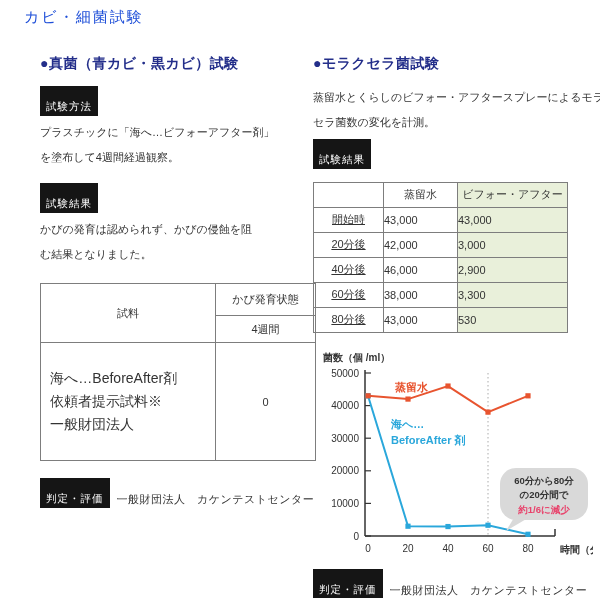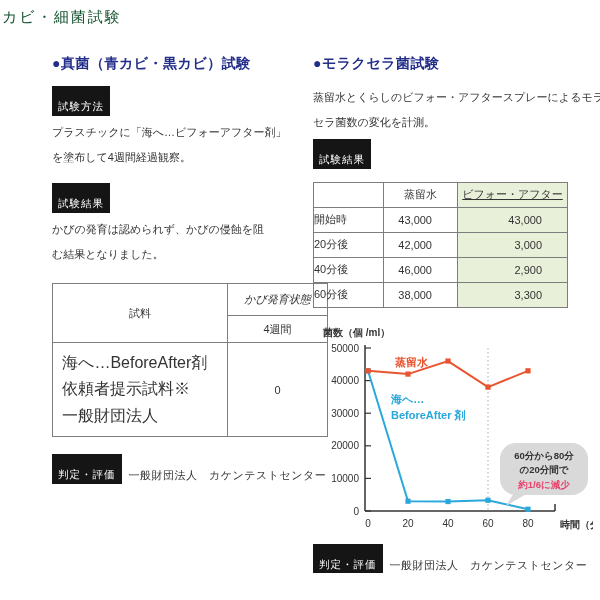--- a/index.html
+++ b/index.html
@@ -2,59 +2,59 @@
 <html><head>
 <meta charset="utf-8">
 <style>
   * { margin:0; padding:0; box-sizing:border-box; }
   html,body { background:#fff; }
   body {
     width:600px; height:600px; position:relative; overflow:hidden;
     font-family:"Liberation Sans", sans-serif; color:#333;
   }
   .page-title {
-    position:absolute; left:2px; top:8px;
-    font-size:15px; color:#14532d; letter-spacing:2px; font-weight:normal;
+    position:absolute; left:24px; top:8px;
+    font-size:15px; color:#1d4ed8; letter-spacing:2px; font-weight:normal;
   }
   .col { position:absolute; top:55px; }
-  .col-left  { left:40px;  width:252px;margin-left:12px; }
+  .col-left  { left:40px;  width:252px; }
   .col-right { left:313px; width:256px; }
   .section-heading {
     font-size:14px; color:#232e8a; font-weight:bold; letter-spacing:0.5px;
   }
   .badge {
     display:inline-block; background:#151515; color:#fff;
     font-size:10.5px; line-height:1; padding:15px 6px 4px;
     letter-spacing:1px; margin-right:7px; vertical-align:1px;
   }
   .para { margin-top:13px; font-size:11px; line-height:25px; }
   .textline { white-space:nowrap; }
   .desc { margin-top:12px; font-size:11px; line-height:25px; }
   .badge-row { margin-top:4px; }
 
   
   table { border-collapse:collapse; table-layout:fixed; }
   td, th { border:1px solid #7d7d7d; font-size:11px; font-weight:normal; color:#333; }
   .mold-table { margin-top:16px; width:247px; }
   .mold-table .c { text-align:center; }
-  .mold-table .h1 { height:32px;font-style:italic; }
+  .mold-table .h1 { height:32px; }
   .mold-table .h2 { height:27px; }
   .mold-table .col-sample { width:175px; }
   .mold-table .col-state  { width:100px; }
-  .sample-cell { padding:7px 9px; line-height:1.65; font-size:16px; height:62px; }
+  .sample-cell { padding:24px 9px; line-height:1.65; font-size:14px; height:62px; }
 
   
   .mx-table { margin-top:13px; width:254px; }
   .mx-table th, .mx-table td { height:25px; }
   .mx-table th { text-align:center; }
   .mx-table .w1 { width:70px; }
   .mx-table .w2 { width:74px; }
-  .mx-table .w3 { width:110px;text-decoration:underline; }
-  .mx-table td.rowlabel { text-align:left; }
-  .mx-table td.num { text-align:right; padding-right:25px; }
+  .mx-table .w3 { width:110px; }
+  .mx-table td.rowlabel { text-align:center;text-decoration:underline; }
+  .mx-table td.num { text-align:left; padding-right:25px; }
   .mx-table .green { background:#e9f0da; }
 
   .judge-line { margin-top:17px; font-size:11px; white-space:nowrap; }
   .judge-line .judge-text { letter-spacing:0.5px;font-family:Liberation Mono, monospace; }
 
   
   .chart-wrap { margin-top:15px; }
   svg text { font-family:"Liberation Sans", sans-serif; }
   .tick-label { font-size:10px; fill:#333; }
   .axis-title { font-size:10px; fill:#333; font-weight:bold; }
@@ -137,20 +137,25 @@
         </tr>
         <tr>
           <td class="rowlabel">40分後</td>
           <td class="num">46,000</td>
           <td class="num green">2,900</td>
         </tr>
         <tr>
           <td class="rowlabel">60分後</td>
           <td class="num">38,000</td>
           <td class="num green">3,300</td>
+        </tr>
+        <tr>
+          <td class="rowlabel">80分後</td>
+          <td class="num">43,000</td>
+          <td class="num green">530</td>
         </tr>
       </tbody>
   </table>
 
   <div class="chart-wrap">
     <svg width="280" height="215" viewBox="0 0 280 215">
       <text class="axis-title" x="10" y="13">菌数（個 /ml）</text>
       <g>
           <line x1="52" x2="58" y1="188" y2="188" stroke="#333" stroke-width="1.2"></line>
           <text x="46" y="191.5" text-anchor="end" class="tick-label">0</text>

